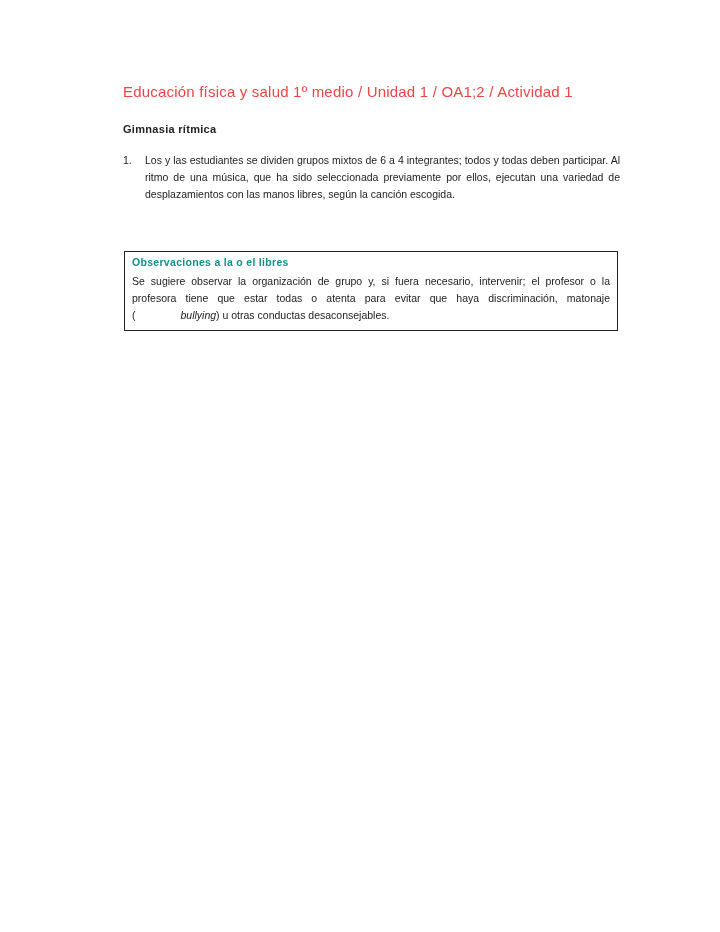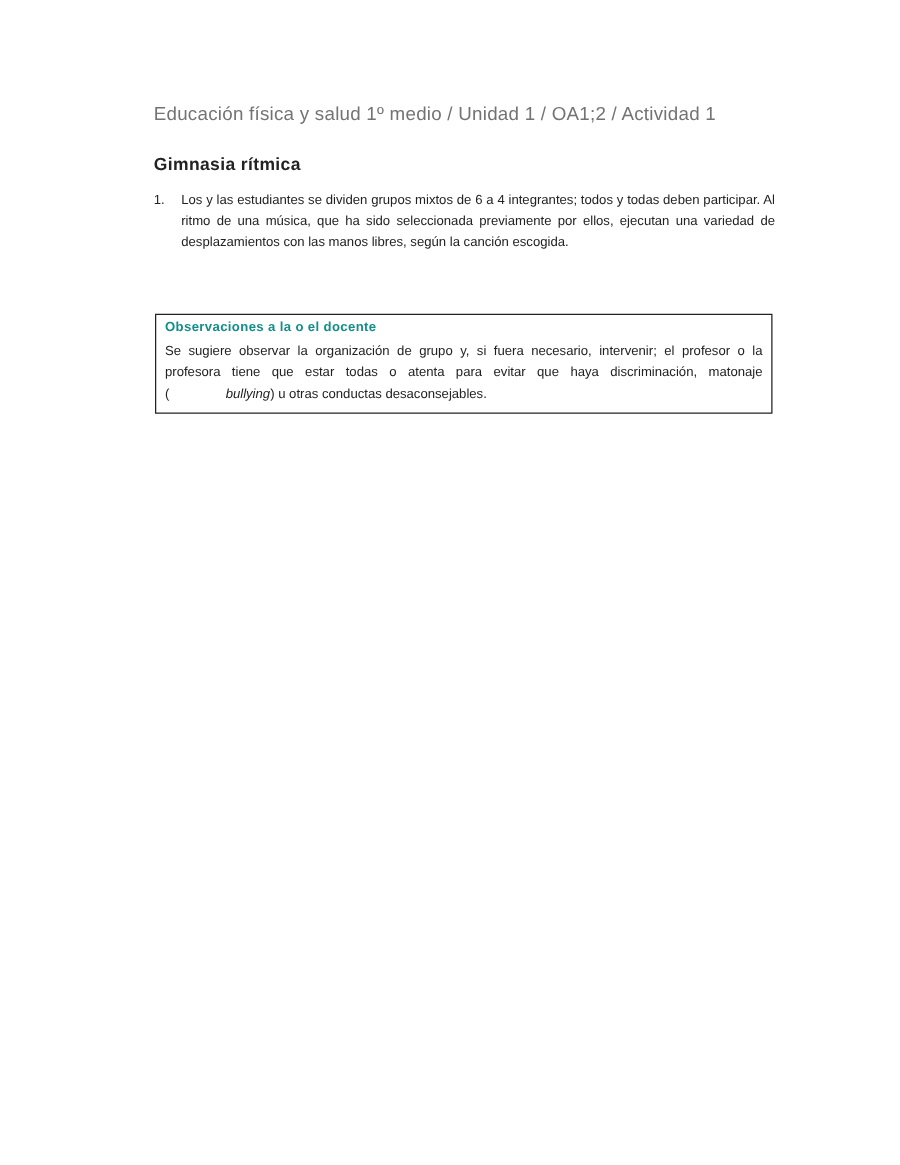--- a/index.html
+++ b/index.html
@@ -1,18 +1,18 @@
 <!DOCTYPE html>
 <html><head>
 <meta charset="utf-8">
 <style>
   html, body { margin: 0; padding: 0; background: #ffffff; }
   body { width: 720px; height: 932px; position: relative; overflow: hidden; font-family: "Liberation Sans", sans-serif; color: #222; }
-  .breadcrumb { position: absolute; left: 123px; top: 83px; font-size: 15px; letter-spacing: 0.2px; color: #737373; white-space: nowrap; }
-  .section-title { position: absolute; left: 123px; top: 123px; font-size: 14px; font-weight: bold; color: #222; letter-spacing: 0.3px; }
+  .breadcrumb { position: absolute; left: 123px; top: 83px; font-size: 15px; letter-spacing: 0.2px; color: #ef4444; white-space: nowrap; }
+  .section-title { position: absolute; left: 123px; top: 123px; font-size: 11px; font-weight: bold; color: #222; letter-spacing: 0.3px; }
   .list { position: absolute; left: 123px; top: 152px; width: 497px; font-size: 10.5px; line-height: 17px; color: #222; }
   .list-item { display: flex; }
   .list-num { width: 22px; flex: 0 0 22px; }
   .list-text { flex: 1; text-align: justify; }
   .obs-box { position: absolute; left: 124px; top: 251px; width: 494px; height: 80px; border: 1px solid #222; box-sizing: border-box; padding: 3px 7px; }
   .obs-title { font-size: 10.5px; font-weight: bold; color: #138f8a; letter-spacing: 0.3px; line-height: 14px; }
   .obs-text { margin-top: 4px; font-size: 10.5px; line-height: 17px; text-align: justify; color: #222; }
   .obs-text em { font-style: italic; padding-left: 45px; }
 </style>
 </head>
@@ -23,15 +23,15 @@
 <div class="section-title">Gimnasia rítmica</div>
 
 <div class="list">
   <div class="list-item">
     <span class="list-num">1.</span>
     <span class="list-text">Los y las estudiantes se dividen grupos mixtos de 6 a 4 integrantes; todos y todas deben participar. Al ritmo de una música, que ha sido seleccionada previamente por ellos, ejecutan una variedad de desplazamientos con las manos libres, según la canción escogida.</span>
   </div>
 </div>
 
 <div class="obs-box">
-  <div class="obs-title">Observaciones a la o el docente</div>
+  <div class="obs-title">Observaciones a la o el libres</div>
   <div class="obs-text"><span>Se sugiere observar la organización de grupo y, si fuera necesario, intervenir; el profesor o la profesora tiene que estar todas o atenta para evitar que haya discriminación, matonaje (</span><em>bullying</em><span>) u otras conductas desaconsejables.</span></div>
 </div>
 
 </body></html>

